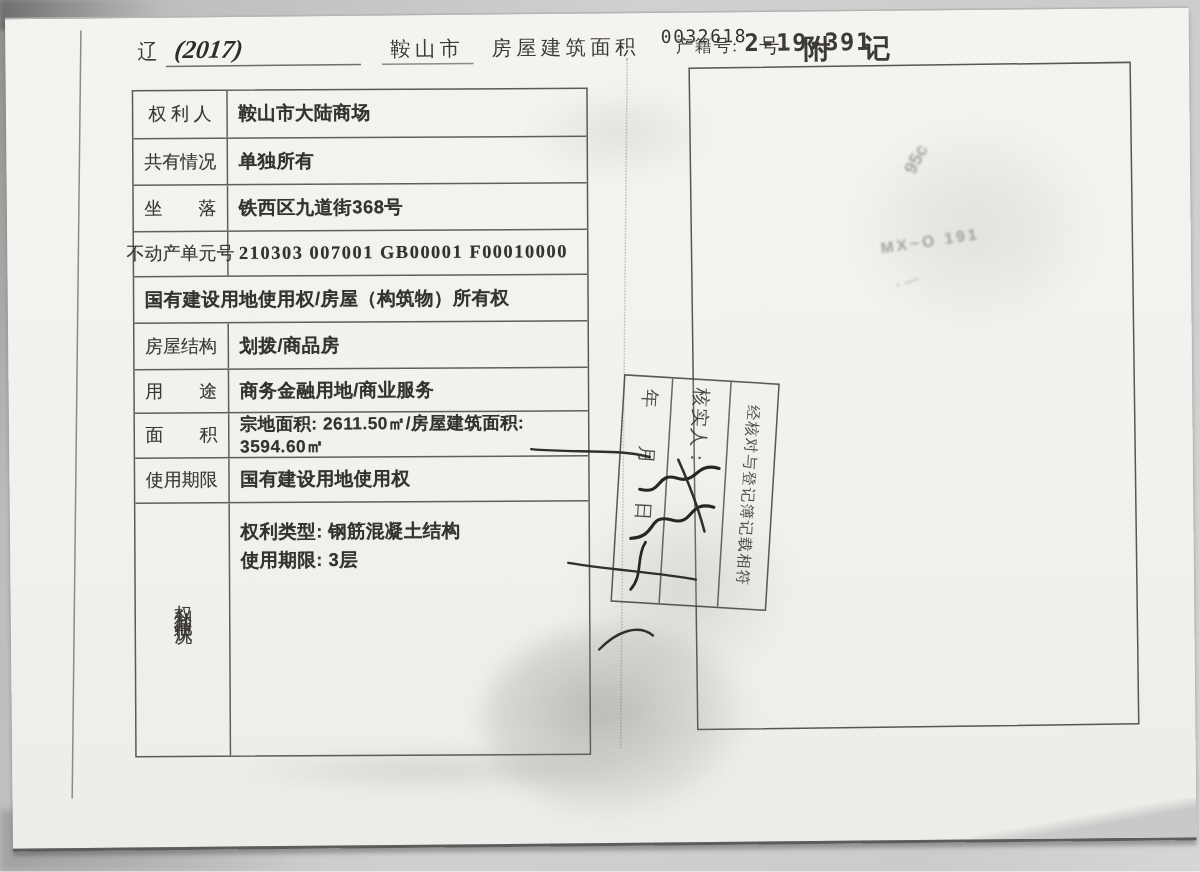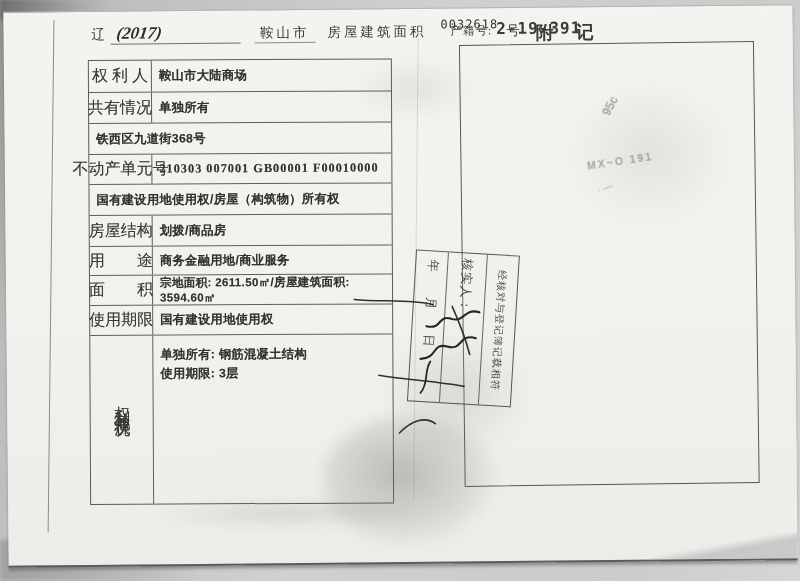--- a/index.html
+++ b/index.html
@@ -47,21 +47,21 @@
     letter-spacing:22px;font-weight:600;}
 
   
   .ptable{position:absolute;left:84px;top:48px;width:302px;
     border:1px solid #5a5a5a;display:flex;flex-direction:column;
     transform:rotate(0.25deg);transform-origin:top left;}
   .t-row{display:flex;border-top:1px solid #5f5f5f;}
   .t-row:first-child{border-top:none;}
   .t-label{width:62px;min-width:62px;border-right:1px solid #5f5f5f;
     display:flex;align-items:center;justify-content:center;
-    font-size:16px;color:#3b3936;white-space:pre;text-shadow:0 0 .5px rgba(50,50,50,.4);}
+    font-size:12px;color:#3b3936;white-space:pre;text-shadow:0 0 .5px rgba(50,50,50,.4);}
   .t-value{flex:1;display:flex;align-items:center;padding-left:7px;
     font-family:"Liberation Sans", sans-serif;
     font-size:12.3px;font-weight:600;color:#34322e;letter-spacing:.3px;
     text-shadow:0 0 .5px rgba(40,40,40,.45);}
   .t-value.mono{font-family:"Liberation Serif", serif;letter-spacing:1px;font-weight:600;}
   .t-label.vert{writing-mode:vertical-rl;letter-spacing:3px;padding-top:58px;
     justify-content:flex-start;align-items:center;display:flex;}
   .t-value.multi{flex-direction:column;align-items:flex-start;justify-content:flex-start;
     padding-top:10px;line-height:19px;}
 
@@ -132,20 +132,21 @@
     <div class="ptable">
       <div class="t-row" style="height:31px">
         <div class="t-label">权 利 人</div>
         <div class="t-value">鞍山市大陆商场</div>
       </div>
       <div class="t-row" style="height:30px">
         <div class="t-label">共有情况</div>
         <div class="t-value">单独所有</div>
       </div>
       <div class="t-row" style="height:30px">
+        <div class="t-label">坐　　落</div>
         <div class="t-value">铁西区九道街368号</div>
       </div>
       <div class="t-row" style="height:29px">
         <div class="t-label">不动产单元号</div>
         <div class="t-value mono">210303 007001 GB00001 F00010000</div>
       </div>
       <div class="t-row" style="height:30px">
         <div class="t-value">国有建设用地使用权/房屋（构筑物）所有权</div>
       </div>
       <div class="t-row" style="height:30px">
@@ -160,21 +161,21 @@
         <div class="t-label">面　　积</div>
         <div class="t-value" style="font-size:11.6px">宗地面积: 2611.50㎡/房屋建筑面积: 3594.60㎡</div>
       </div>
       <div class="t-row" style="height:29px">
         <div class="t-label">使用期限</div>
         <div class="t-value">国有建设用地使用权</div>
       </div>
       <div class="t-row" style="height:168px">
         <div class="t-label vert">权利其他状况</div>
         <div class="t-value multi">
-          <div>单独所有: 钢筋混凝土结构</div>
+          <div>权利类型: 钢筋混凝土结构</div>
           <div>使用期限: 3层</div>
         </div>
       </div>
     </div>
 
     <div class="notes-box"></div>
     <div class="ghost g1">95c</div>
     <div class="ghost g2">MX~O 191</div>
     <div class="ghost g3">· —</div>
 

